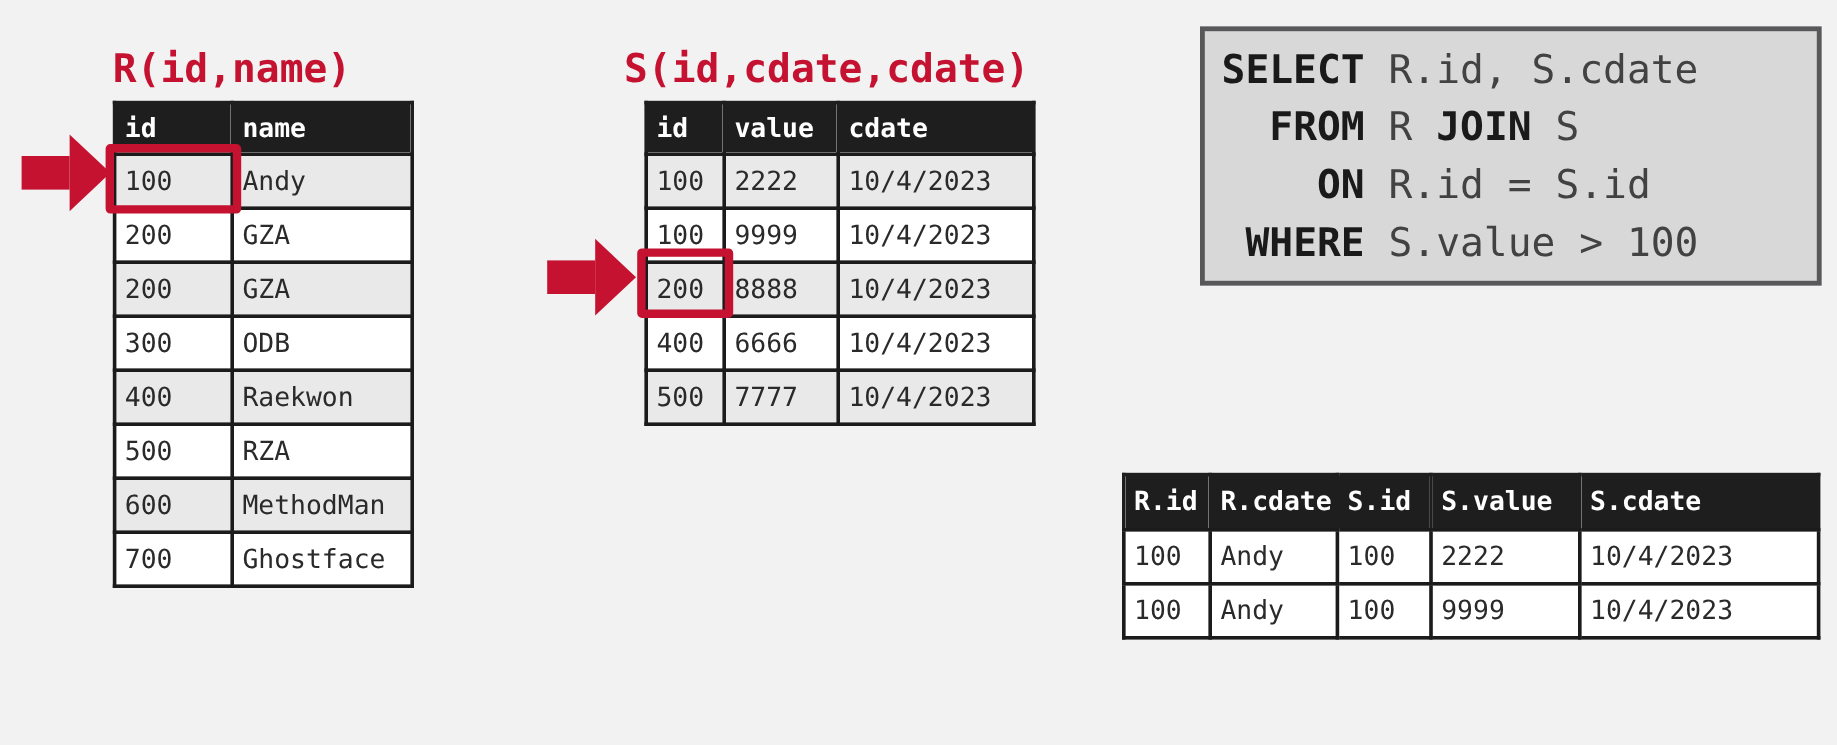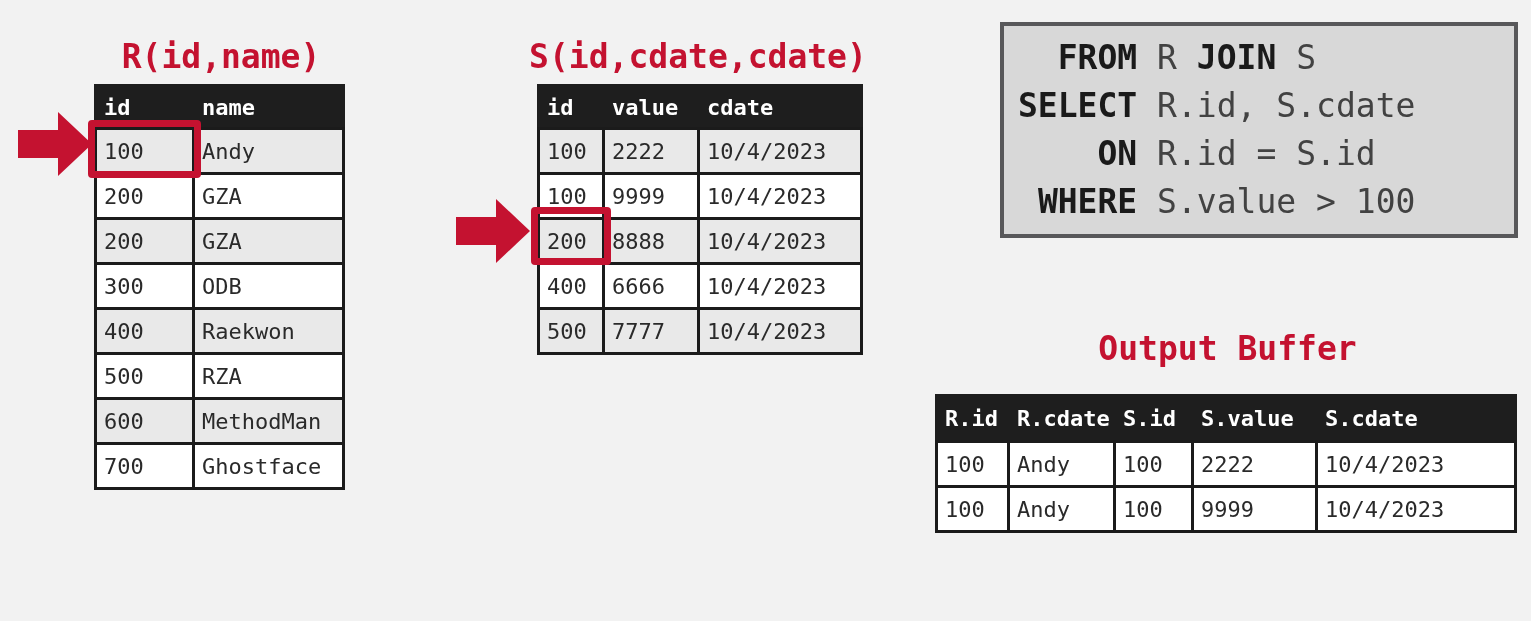--- a/index.html
+++ b/index.html
@@ -1,21 +1,21 @@
 <!DOCTYPE html>
 <html><head>
 <meta charset="utf-8">
 <style>
   html,body{margin:0;padding:0;}
   body{background:#f2f2f2;font-family:"DejaVu Sans Mono",monospace;}
   .canvas{position:relative;width:1531px;height:621px;background:#f2f2f2;overflow:hidden;}
 
   
   .tbl-title{position:absolute;margin:0;color:#c41230;font-weight:bold;
-             font-size:33px;line-height:38px;text-align:center;white-space:nowrap;}
+             font-size:33px;line-height:38px;white-space:nowrap;}
 
   
   table.dtable{position:absolute;border-collapse:collapse;table-layout:fixed;
                font-size:22px;color:#2a2a2a;}
   table.dtable th, table.dtable td{border:3px solid #1b1b1b;padding:0 0 0 7px;
                text-align:left;vertical-align:middle;overflow:hidden;white-space:nowrap;}
   table.dtable thead th{background:#1e1e1e;color:#ffffff;font-weight:bold;
                border-color:#1e1e1e;border-bottom-color:#1b1b1b;height:40px;}
   table.dtable tbody td{background:#ffffff;height:42px;margin-left:36px;}
   table.zebra tbody tr:nth-child(odd) td{background:#e9e9e9;}
@@ -138,27 +138,26 @@
         </tr>
       </tbody>
   </table>
   <div class="arrow" style="left:456px;top:199px;width:74px;height:64px;">
     <div class="shaft" style="top:18px;"></div>
       <div class="head" style="top:0;"></div>
   </div>
   <div class="hl-box" style="left:531px;top:207px;width:66px;height:44px;"></div>
 
   <div class="sql-box" id="sql-box">
+      <div class="sql-line"><span class="kw">SELECT</span><span> R.id, S.cdate</span></div>
       <div class="sql-line"><span>  </span><span class="kw">FROM</span><span> R </span><span class="kw">JOIN</span><span> S</span></div>
-      <div class="sql-line"><span class="kw">SELECT</span><span> R.id, S.cdate</span></div>
       <div class="sql-line"><span>    </span><span class="kw">ON</span><span> R.id = S.id</span></div>
       <div class="sql-line"><span> </span><span class="kw">WHERE</span><span> S.value &gt; 100</span></div>
     </div>
 
-  <h2 class="tbl-title" style="left:935px;top:330px;width:585px;">Output Buffer</h2>
   <table class="dtable obuf" id="output-table" style="left:935px;top:394px;border-radius:16px;">
     <colgroup>
         <col style="width:72px">
         <col style="width:106px">
         <col style="width:78px">
         <col style="width:124px">
         <col style="width:199px">
       </colgroup>
     <thead>
         <tr>

